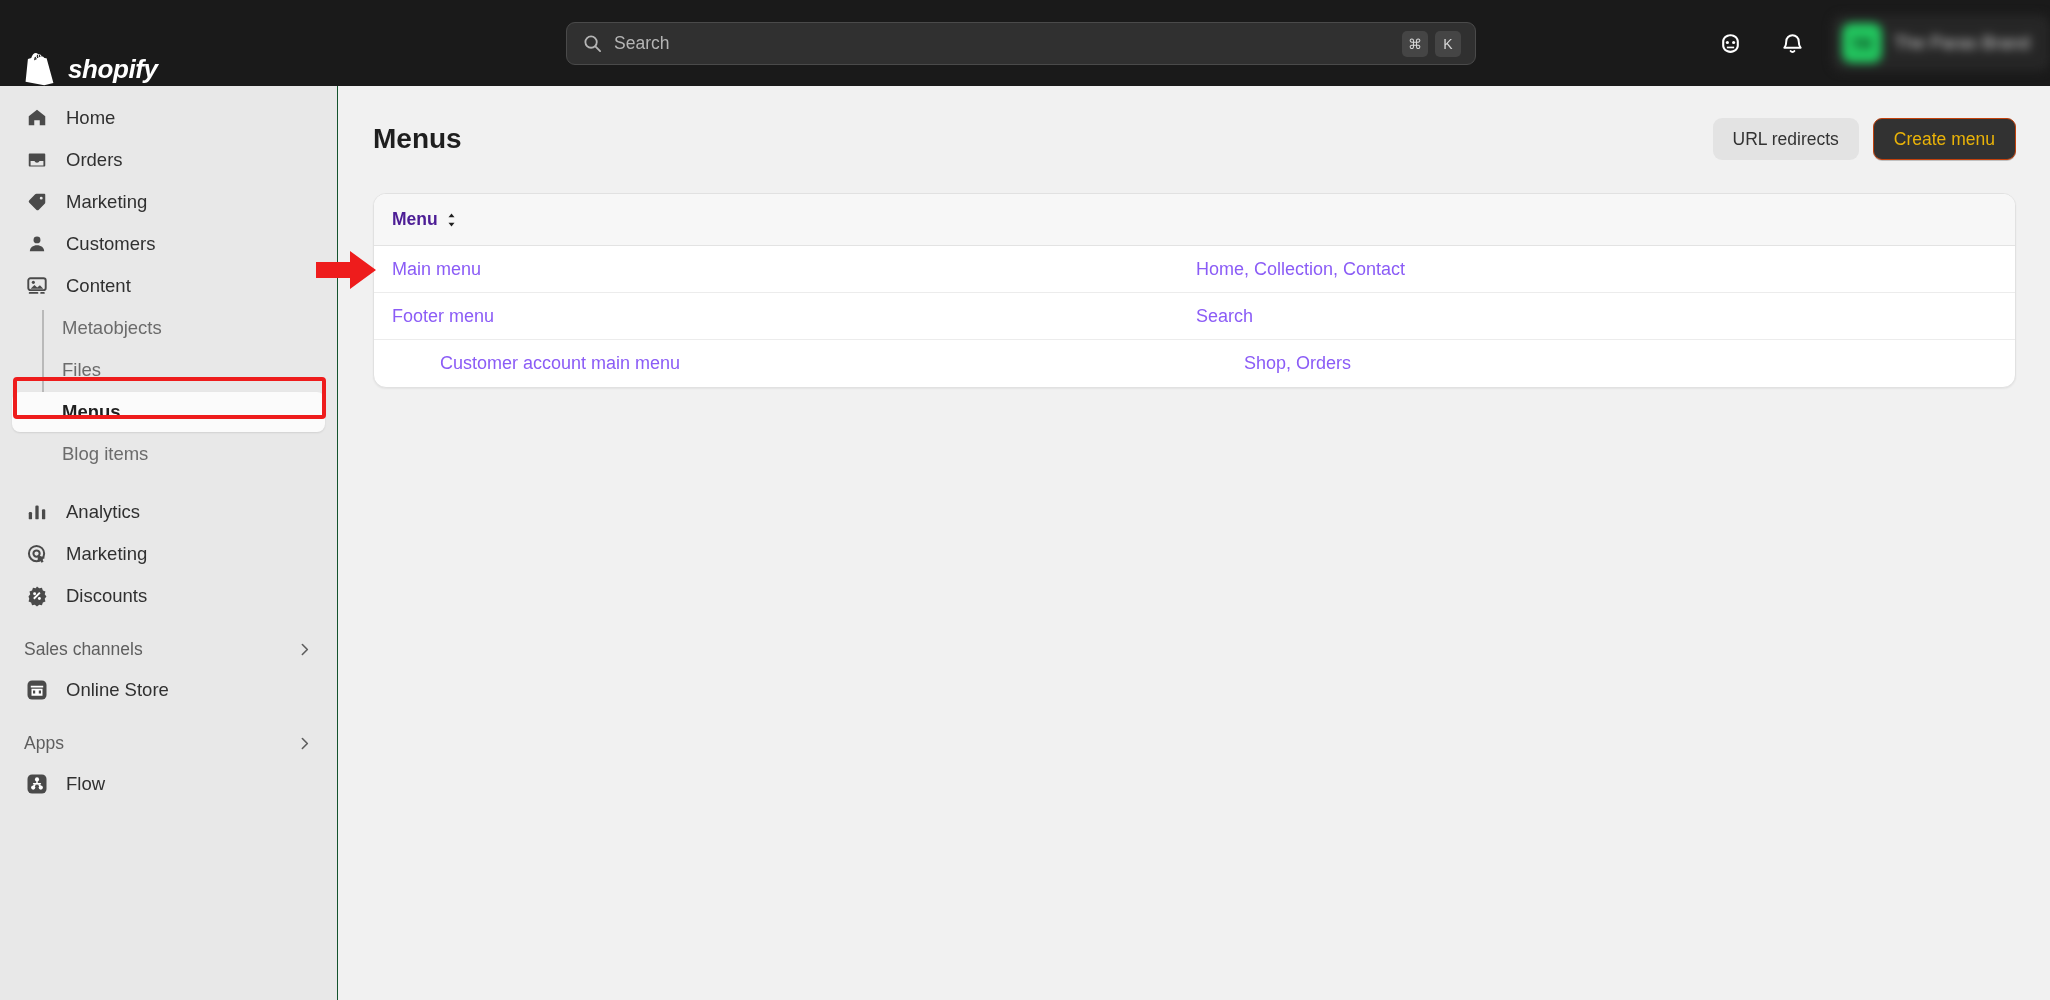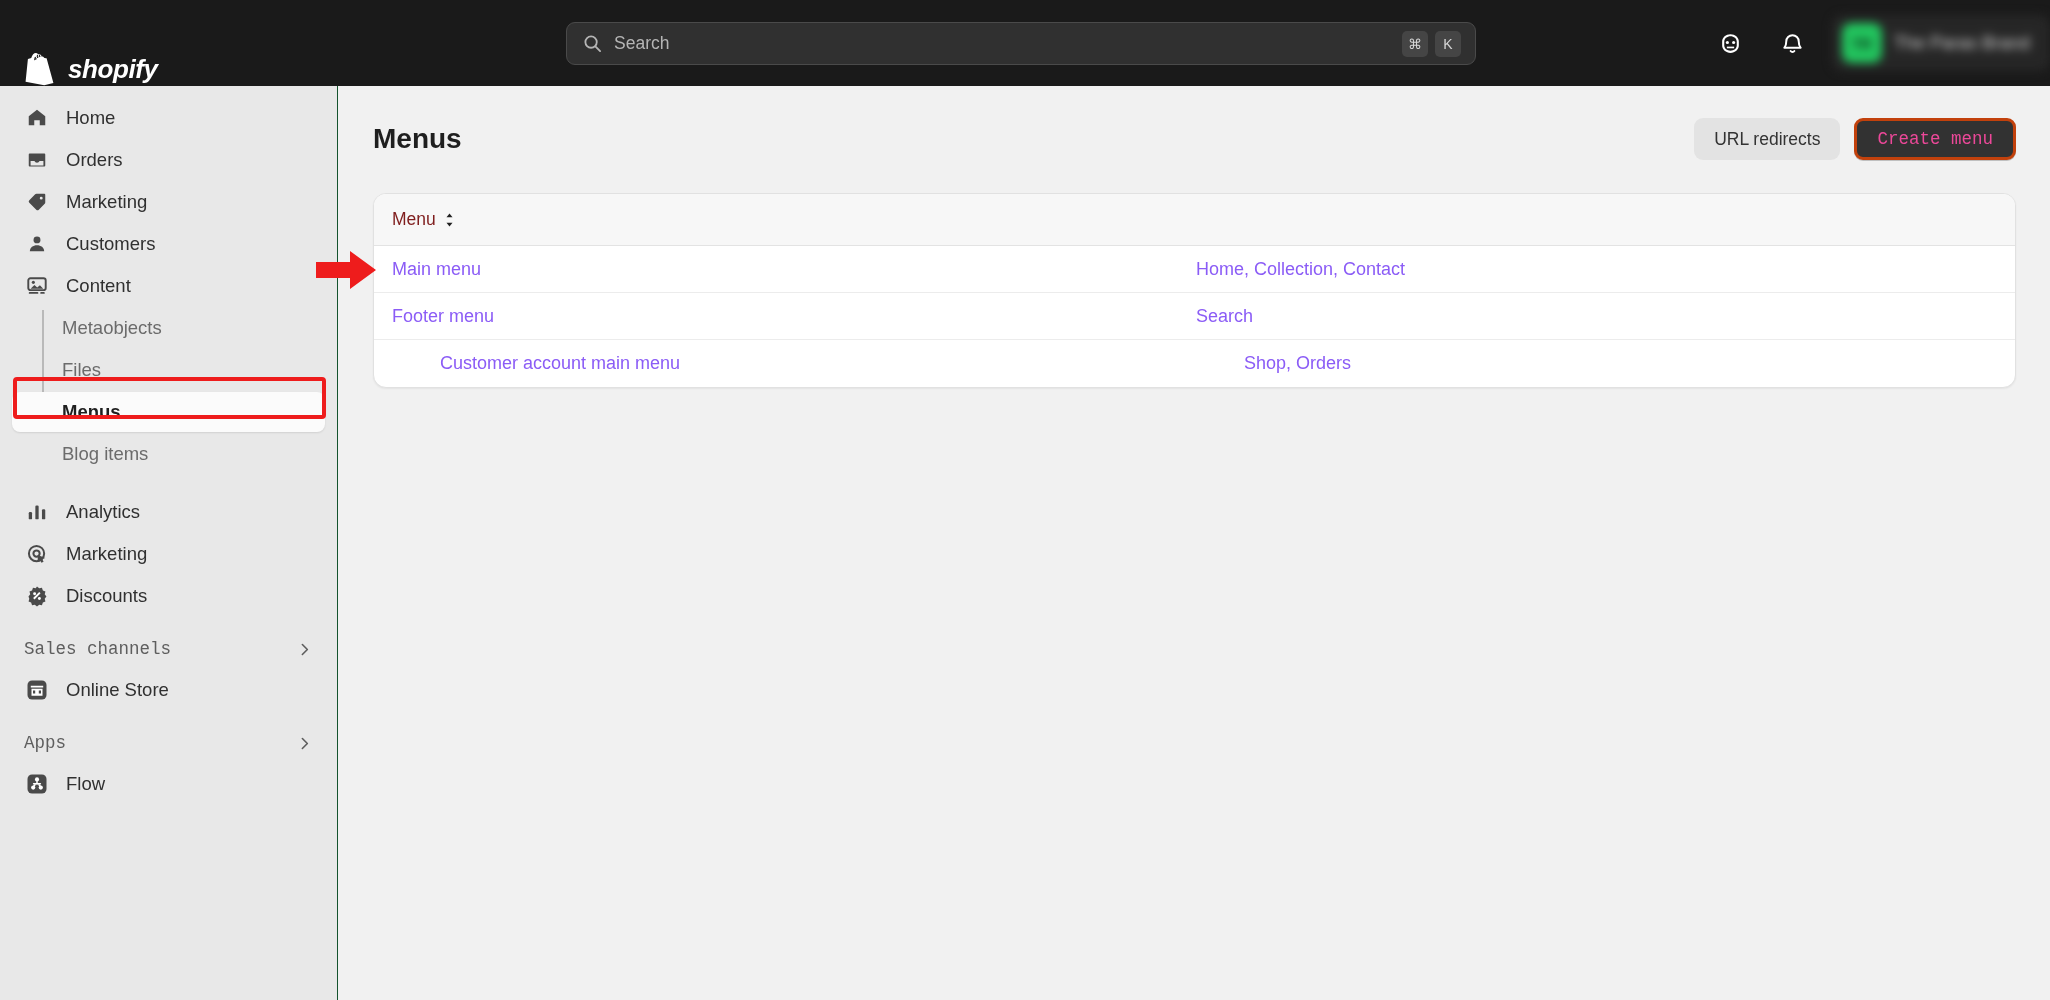--- a/index.html
+++ b/index.html
@@ -138,21 +138,20 @@
     background: #b9b9b9;
   }
   .tree-elbow { position: absolute; left: 38px; top: 100px; }
 
   .nav-section {
     display: flex; align-items: center; justify-content: space-between;
     height: 38px;
     margin: 14px 12px 0 12px;
     padding: 0 12px;
     cursor: pointer;
-    font-family: Liberation Mono, monospace;
   }
   .nav-section-label { font-size: 17.5px; color: #5e5e5e; }
 
   
   .main {
     position: absolute; left: 339px; top: 86px;
     width: 1711px; height: 914px;
     background: #f1f1f1;
   }
   .page-head {
@@ -165,43 +164,42 @@
     height: 42px;
     border-radius: 9px;
     font-size: 17.5px;
     display: flex; align-items: center; justify-content: center;
     padding: 16px 20px;
     cursor: pointer;
     white-space: nowrap;
   }
   .btn-secondary { background: #e3e3e3; color: #333333; }
   .btn-primary {
-    background: #323232; color: #ec4899;
-    border: 3px solid #c2410c;
+    background: #323232; color: #eab308;
+    border: 1px solid #c2410c;
     box-shadow: 0 1px 0 rgba(0,0,0,.2);
-    font-family: Liberation Mono, monospace;
   }
 
   .card {
     margin: 33px 34px 0 34px;
     background: #ffffff;
     border: 1px solid #e1e1e1;
     border-radius: 13px;
     overflow: hidden;
     box-shadow: 0 1px 2px rgba(0,0,0,.06);
   }
   .thead {
     display: flex; align-items: center;
     height: 52px;
     background: #f7f7f7;
     border-bottom: 1px solid #e3e3e3;
   }
   .th {
-    font-size: 17.5px; color: #7f1d1d;
-    display: flex; align-items: center; gap: 7px;
+    font-size: 17.5px; color: #4c1d95;
+    display: flex; align-items: center; gap: 7px; font-weight: bold;
   }
   .col-menu { flex: 0 0 817px; padding-left: 18px; }
   .col-items { flex: 1 1 auto; padding-left: 5px; }
   .trow {
     display: flex; align-items: center;
     height: 47px;
     border-bottom: 1px solid #ececec;
     cursor: pointer;
   }
   .trow:last-child { border-bottom: none; padding-left: 48px; }

